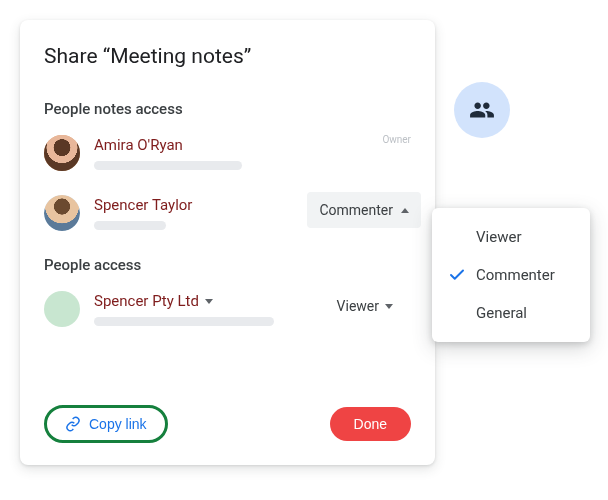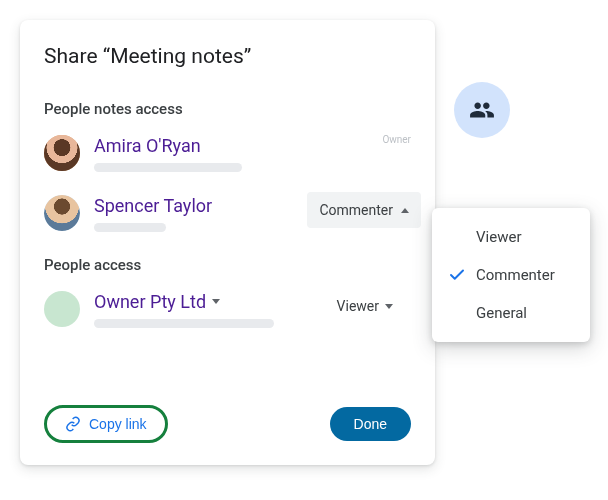--- a/index.html
+++ b/index.html
@@ -75,22 +75,22 @@
     position: relative;
   }
   .avatar.cymbal svg { width: 22px; height: 22px; }
   .person-info {
     flex: 1;
     display: flex;
     flex-direction: column;
     gap: 7px;
   }
   .person-name {
-    font-size: 18px;
-    color: #4c1d95;
+    font-size: 15px;
+    color: #7f1d1d;
     display: flex;
     align-items: center;
     gap: 6px;
   }
   .skeleton {
     height: 9px;
     background: #e8eaed;
     border-radius: 5px;
   }
   .skeleton.long { width: 148px; }
@@ -164,21 +164,21 @@
     border: 3px solid #15803d;
     border-radius: 20px;
     padding: 8px 18px;
     color: #1a73e8;
     font-size: 14px;
     font-weight: 500;
     cursor: pointer;
     background: #fff;
   }
   .done-btn {
-    background: #0369a1;
+    background: #ef4444;
     color: #fff;
     border: none;
     border-radius: 20px;
     padding: 9px 24px;
     font-size: 14px;
     font-weight: 500;
     cursor: pointer;
   }
   .people-bubble {
     position: absolute;
@@ -252,21 +252,21 @@
   <div class="section-label">People access</div>
 
   <div class="person-row">
     <div class="avatar cymbal">
       <svg viewBox="0 0 24 24">
         <path d="M9 5 A7 7 0 1 0 9 19 A5 5 0 1 1 9 5 Z M14 5 A7 7 0 1 0 14 19 A5 5 0 1 1 14 5 Z M19 5 A7 7 0 1 0 19 19 A5 5 0 1 1 19 5 Z" fill="#0b0b0b"></path>
       </svg>
     </div>
     <div class="person-info">
       <div class="person-name">
-        <span>Owner Pty Ltd</span>
+        <span>Spencer Pty Ltd</span>
         <span class="name-caret"></span>
       </div>
       <div class="skeleton xlong"></div>
     </div>
     <div class="role-text-dd">
       <span>Viewer</span>
       <span class="caret-down"></span>
     </div>
   </div>
 

